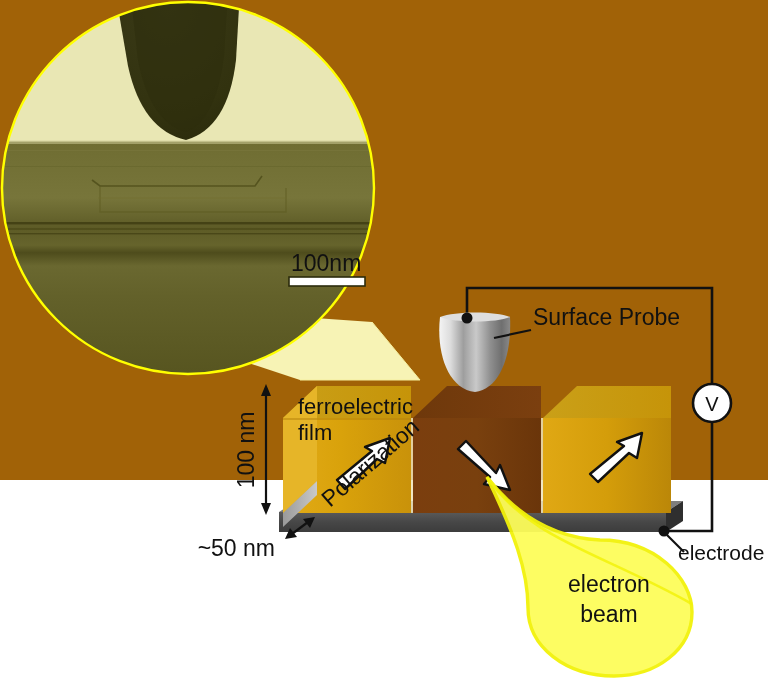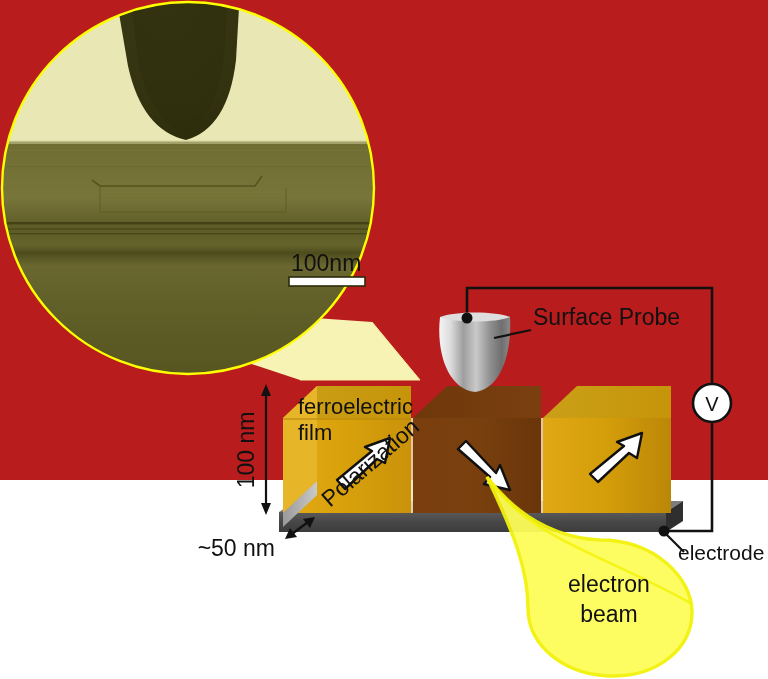--- a/index.html
+++ b/index.html
@@ -1,17 +1,17 @@
 <!DOCTYPE html>
 <html><head>
 <meta charset="utf-8">
 <style>
   html,body{margin:0;padding:0;background:#ffffff;}
   body{width:768px;height:679px;overflow:hidden;font-family:"Liberation Sans",sans-serif;}
-  #stage{position:relative;width:768px;height:480px;background:#b91c1c;}
+  #stage{position:relative;width:768px;height:480px;background:#a16207;}
   svg{display:block;}
   .txt{font-family:"Liberation Sans",sans-serif;fill:#111;}
 </style>
 </head>
 <body>
 
 <div id="stage">
 <svg width="768" height="679" viewBox="0 0 768 679" xmlns="http://www.w3.org/2000/svg">
 
   <defs>

